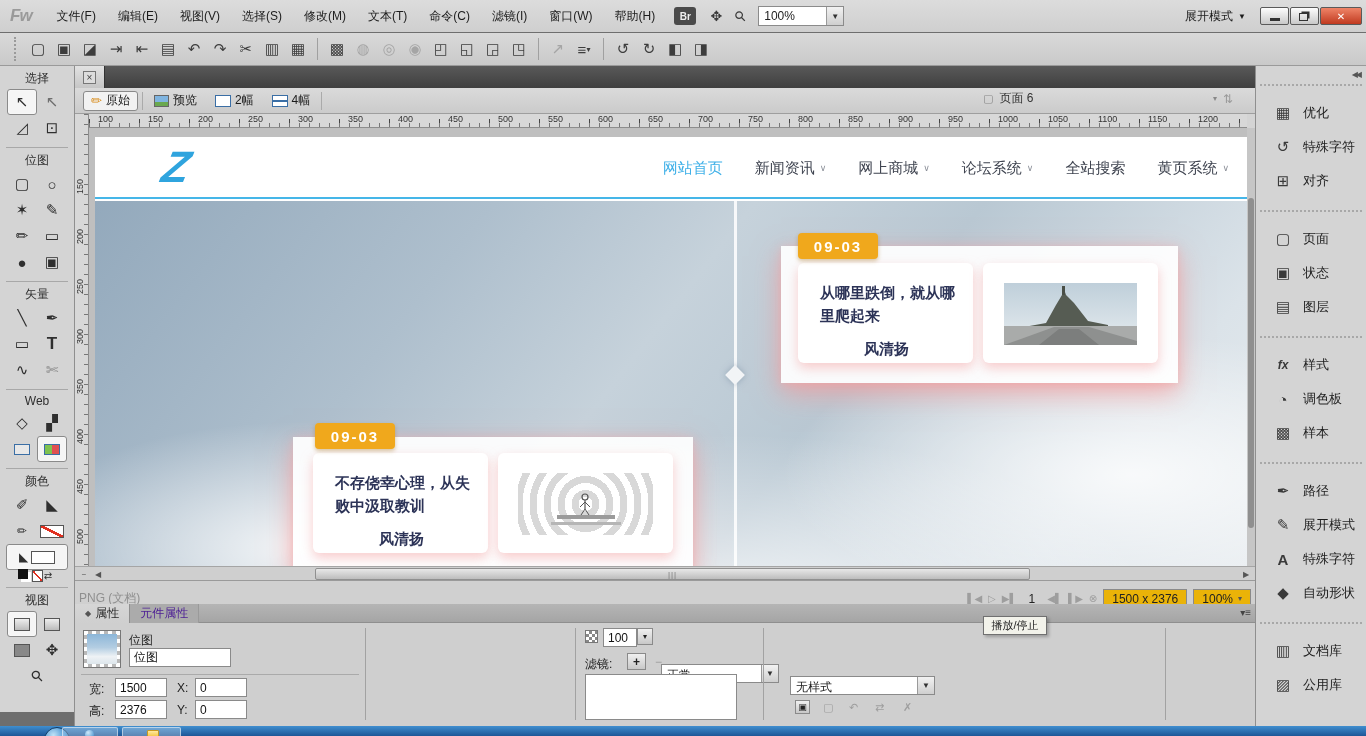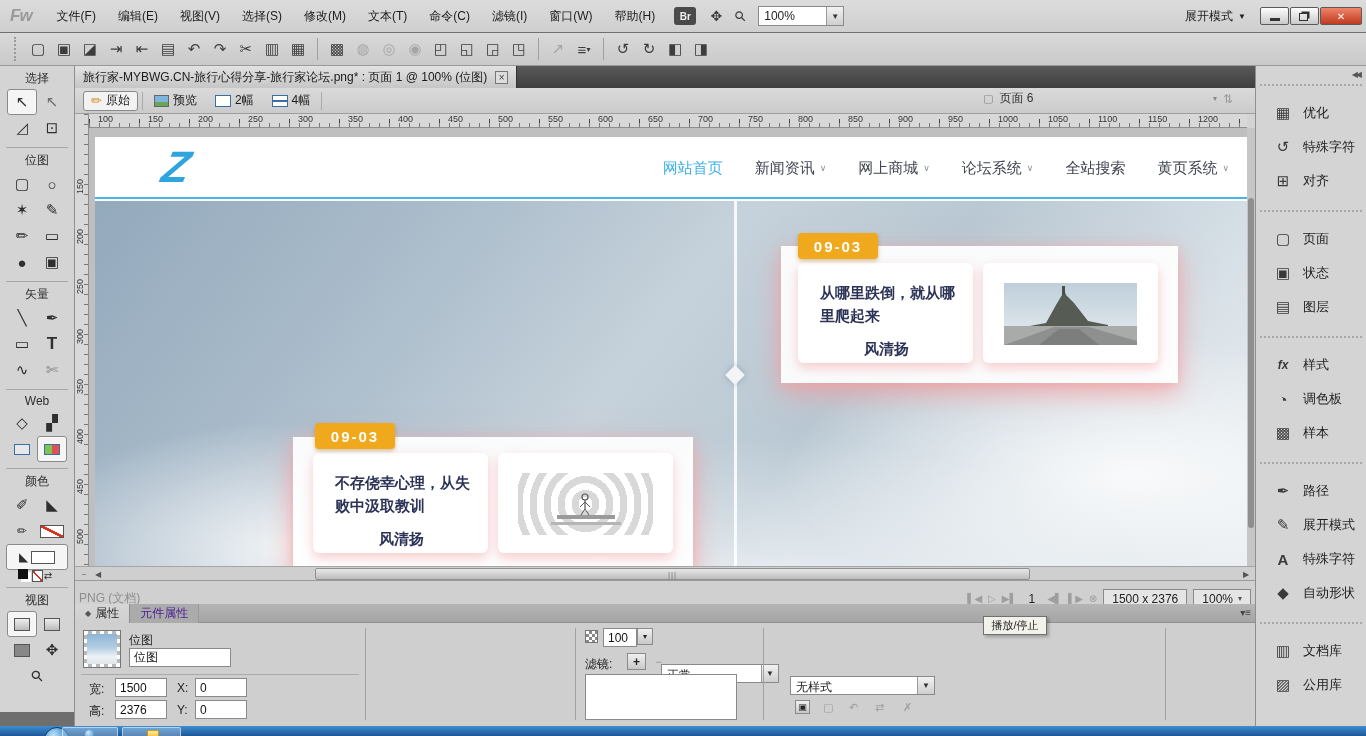--- a/index.html
+++ b/index.html
@@ -114,21 +114,21 @@
   #hscroll { left:0; top:500px; width:1180px; height:14px; background:#cfcfcf; border-top:1px solid #a5a5a5; }
   .sc-btn { position:absolute; top:1px; width:14px; height:12px; color:#555; font-size:8px; display:flex; align-items:center; justify-content:center; }
   #hthumb { position:absolute; left:240px; top:1px; width:715px; height:12px; background:linear-gradient(#e8e8e8,#bdbdbd); border:1px solid #909090; border-radius:2px; display:flex; align-items:center; justify-content:center; color:#777; font-size:8px; letter-spacing:1px; }
 
   
   #docstatus { left:0; top:514px; width:1180px; height:36px; background:#d0d0d0; border-top:1px solid #9a9a9a; display:flex; align-items:center; }
   #fmt-label { color:#8f8f8f; padding-left:4px; }
   #frame-controls { margin-left:auto; display:flex; align-items:center; gap:6px; padding-right:4px; }
   .fc { color:#9e9e9e; font-size:10px; }
   #frame-num { color:#222; font-size:12px; padding:0 6px; }
-  .stat-box { background:#e5e5e5; border:1px solid #8a8a8a; height:19px; display:flex; align-items:center; justify-content:center; padding:0 8px; color:#222; gap:5px; }
+  .stat-box { background:#eab308; border:1px solid #8a8a8a; height:19px; display:flex; align-items:center; justify-content:center; padding:0 8px; color:#222; gap:5px; }
 
   
   #props { left:75px; top:604px; width:1180px; height:122px; background:#cfcfcf; }
   #props-tabs { position:absolute; left:0; top:0; width:1180px; height:19px; background:linear-gradient(#b5b5b5,#a5a5a5); border-bottom:1px solid #8f8f8f; display:flex; }
   .ptab { height:19px; padding:0 10px; display:flex; align-items:center; gap:4px; color:#2a2a2a; font-size:12px; }
   .ptab.active { background:linear-gradient(#d6d6d6,#cfcfcf); border-right:1px solid #8f8f8f; }
   .ptab.inactive { color:#4c1d95; border-right:1px solid #9a9a9a; background:#ababab; }
   #props-menu { position:absolute; right:4px; top:3px; color:#444; font-size:10px; }
   .plabel { position:absolute; color:#1e1e1e; font-size:12px; }
   .pfield { position:absolute; background:#fff; border:1px solid #8a8a8a; font-size:12px; color:#111; padding:1px 4px; font-family:"Liberation Sans","DejaVu Sans",sans-serif; }
@@ -303,21 +303,20 @@
         </span>
       <span class="tool">✥</span>
       <span class="tool" style="transform:rotate(-45deg);">⚲</span>
     </div>
   </div>
   <div id="tools-bottom-fill" class="abs"></div>
 
   <div id="docarea" class="abs">
     <div id="tabstrip" class="abs">
       <div id="doctab">
-        <span>旅行家-MYBWG.CN-旅行心得分享-旅行家论坛.png* : 页面 1 @ 100% (位图)</span>
         <span id="tab-close">×</span>
       </div>
     </div>
     <div id="modebar" class="abs">
       <span class="mode-btn active">
         <span class="mode-ico pencil-ico">✏</span>
         <span>原始</span>
       </span>
       <span style="width:1px;height:18px;background:#aaa;"></span>
       <span class="mode-btn">

